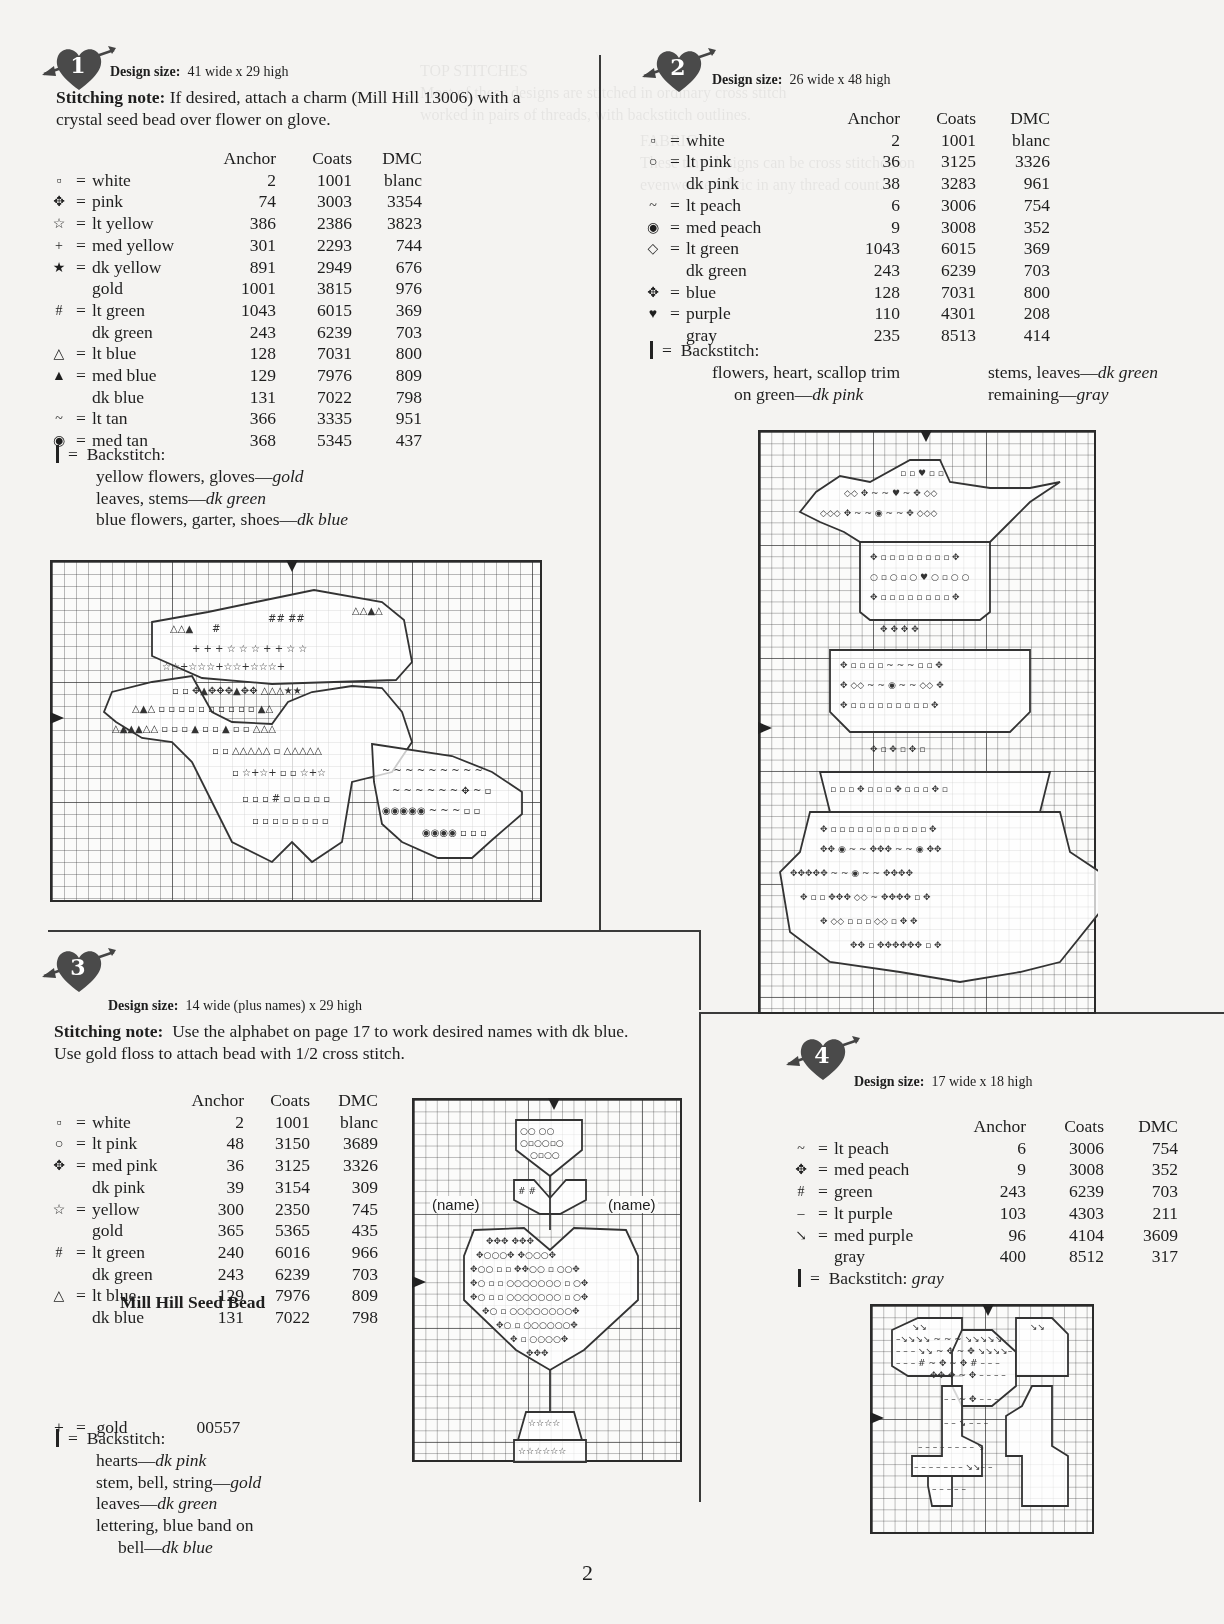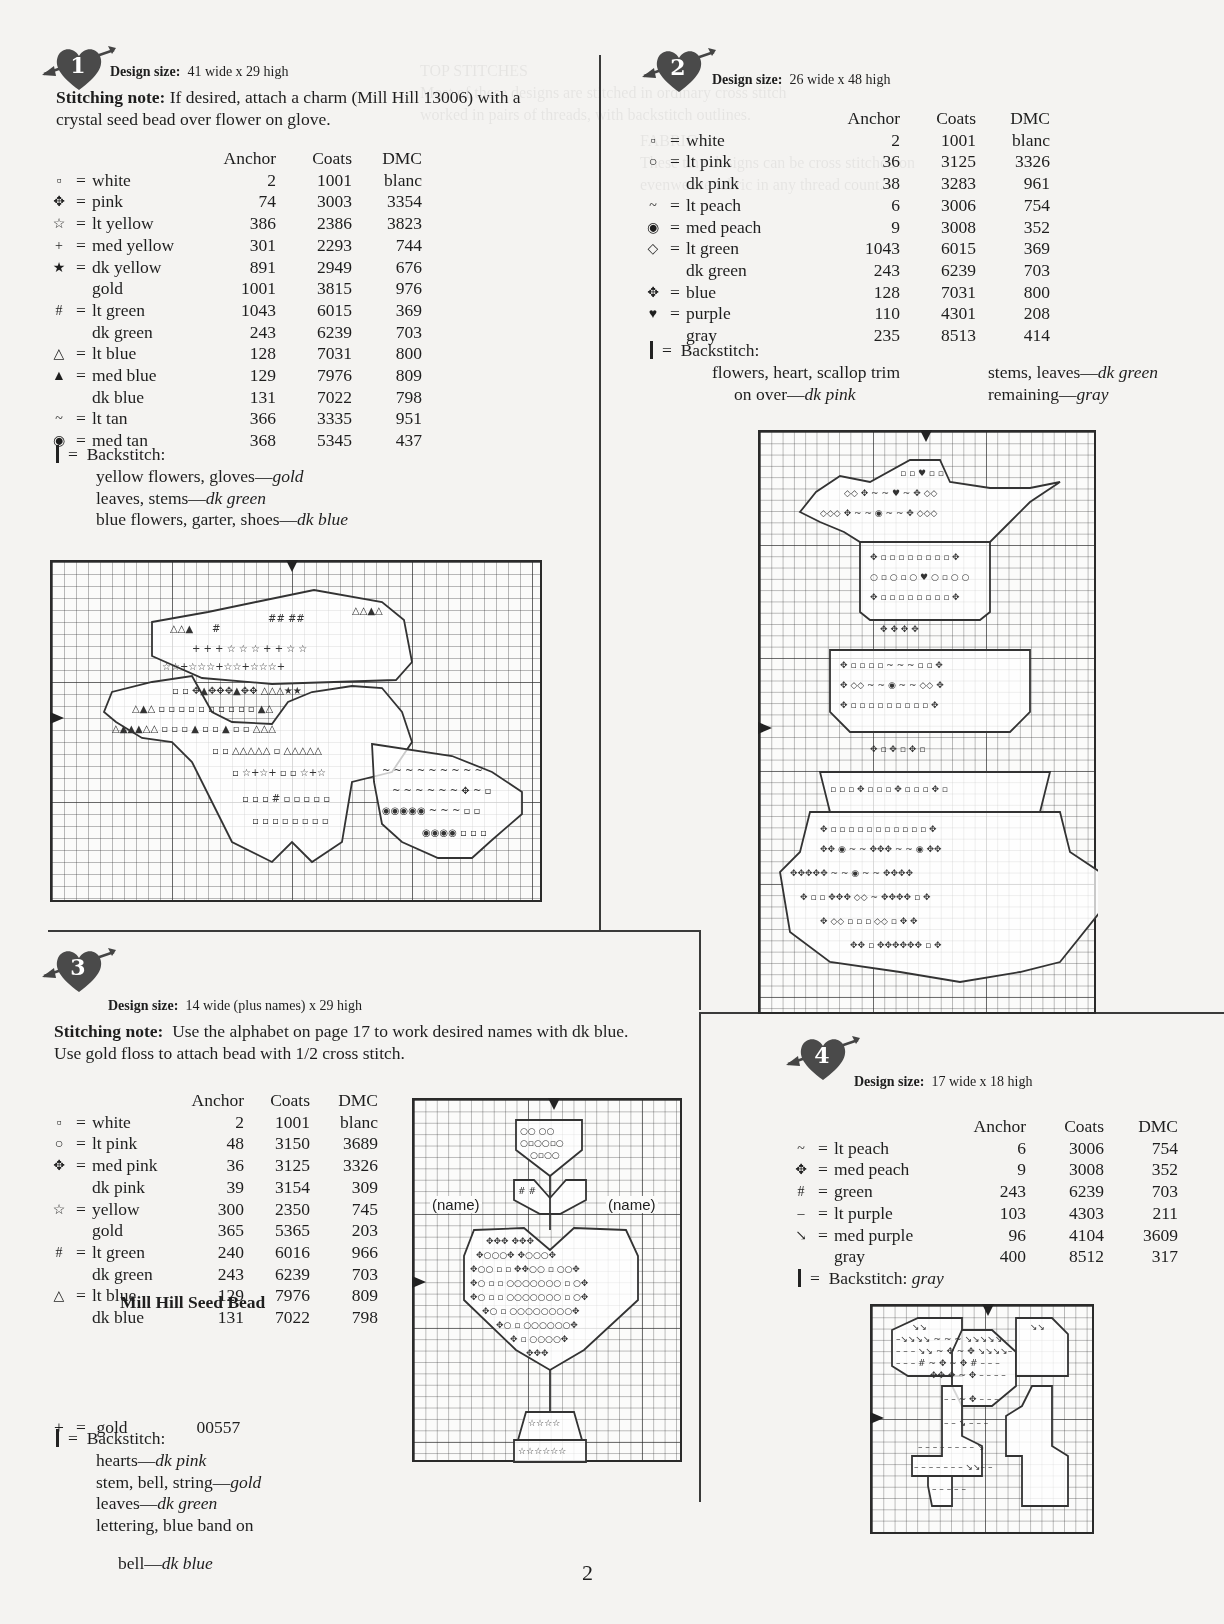--- a/index.html
+++ b/index.html
@@ -336,21 +336,21 @@
         <td class="num">8513</td>
         <td class="num">414</td>
       </tr>
     </tbody>
 </table>
 <div class="bs-head" style="left:642px; top:340px;">
   <span class="bs-bar"></span>=&nbsp;&nbsp;<span>Backstitch:</span>
 </div>
 <div class="bs-lines" style="left:712px; top:362px;">
   <div><span>flowers, heart, scallop trim</span></div>
-  <div style="padding-left:22px;"><span>on over—</span><i>dk pink</i></div>
+  <div style="padding-left:22px;"><span>on green—</span><i>dk pink</i></div>
 </div>
 <div class="bs-lines" style="left:988px; top:362px;">
   <div><span>stems, leaves—</span><i>dk green</i></div>
   <div><span>remaining—</span><i>gray</i></div>
 </div>
 
 <div class="chart" style="left:758px; top:430px; width:338px; height:584px;
      background-size:113px 113px,113px 113px,11.3px 11.3px,11.3px 11.3px;">
   <div class="center-mark mark-top" style="left:160px; top:-2px;"></div>
   <div class="center-mark mark-left" style="left:-2px; top:290px;"></div>
@@ -452,21 +452,21 @@
         <td class="num">300</td>
         <td class="num">2350</td>
         <td class="num">745</td>
       </tr>
       <tr>
         <td class="sym"></td>
         <td class="eq"></td>
         <td>gold</td>
         <td class="num">365</td>
         <td class="num">5365</td>
-        <td class="num">203</td>
+        <td class="num">435</td>
       </tr>
       <tr>
         <td class="sym">#</td>
         <td class="eq">=</td>
         <td>lt green</td>
         <td class="num">240</td>
         <td class="num">6016</td>
         <td class="num">966</td>
       </tr>
       <tr>
@@ -501,21 +501,21 @@
   <span style="display:inline-block;width:100px;">gold</span><span>00557</span>
 </div>
 <div class="bs-head" style="left:48px; top:1428px;">
   <span class="bs-bar"></span>=&nbsp;&nbsp;<span>Backstitch:</span>
 </div>
 <div class="bs-lines" style="left:96px; top:1450px;">
   <div><span>hearts—</span><i>dk pink</i></div>
   <div><span>stem, bell, string—</span><i>gold</i></div>
   <div><span>leaves—</span><i>dk green</i></div>
   <div><span>lettering, blue band on</span></div>
-  <div style="padding-left:22px;margin-top:16px;"><span>bell—</span><i>dk blue</i></div>
+  <div style="padding-left:22px;"><span>bell—</span><i>dk blue</i></div>
 </div>
 
 <div class="chart" style="left:412px; top:1098px; width:270px; height:364px;
      background-size:114px 114px,114px 114px,11.4px 11.4px,11.4px 11.4px;">
   <div class="center-mark mark-top" style="left:134px; top:-2px;"></div>
   <div class="center-mark mark-left" style="left:-2px; top:176px;"></div>
   <svg width="270" height="364">
     <g fill="rgba(255,255,255,0.8)" stroke="#333" stroke-width="1.8">
       <polygon points="102,20 168,20 168,50 136,76 102,50"></polygon>
       <polygon points="100,80 120,80 136,98 152,80 172,80 172,100 146,114 126,114 100,100"></polygon>

